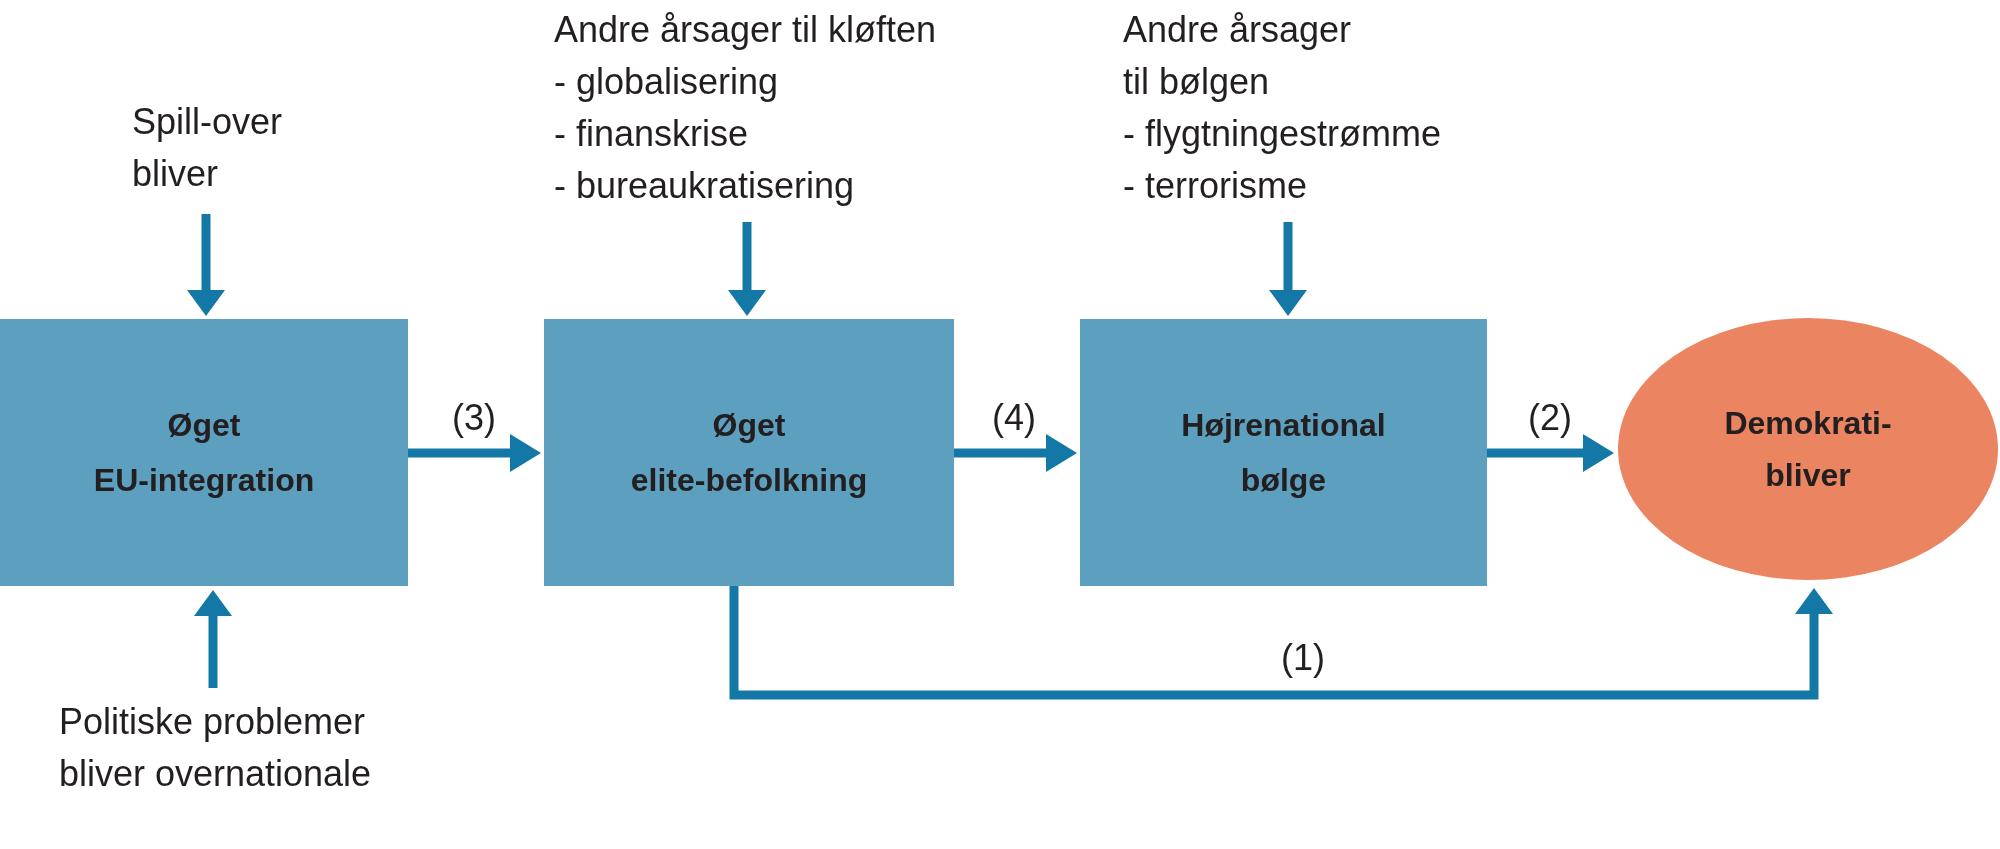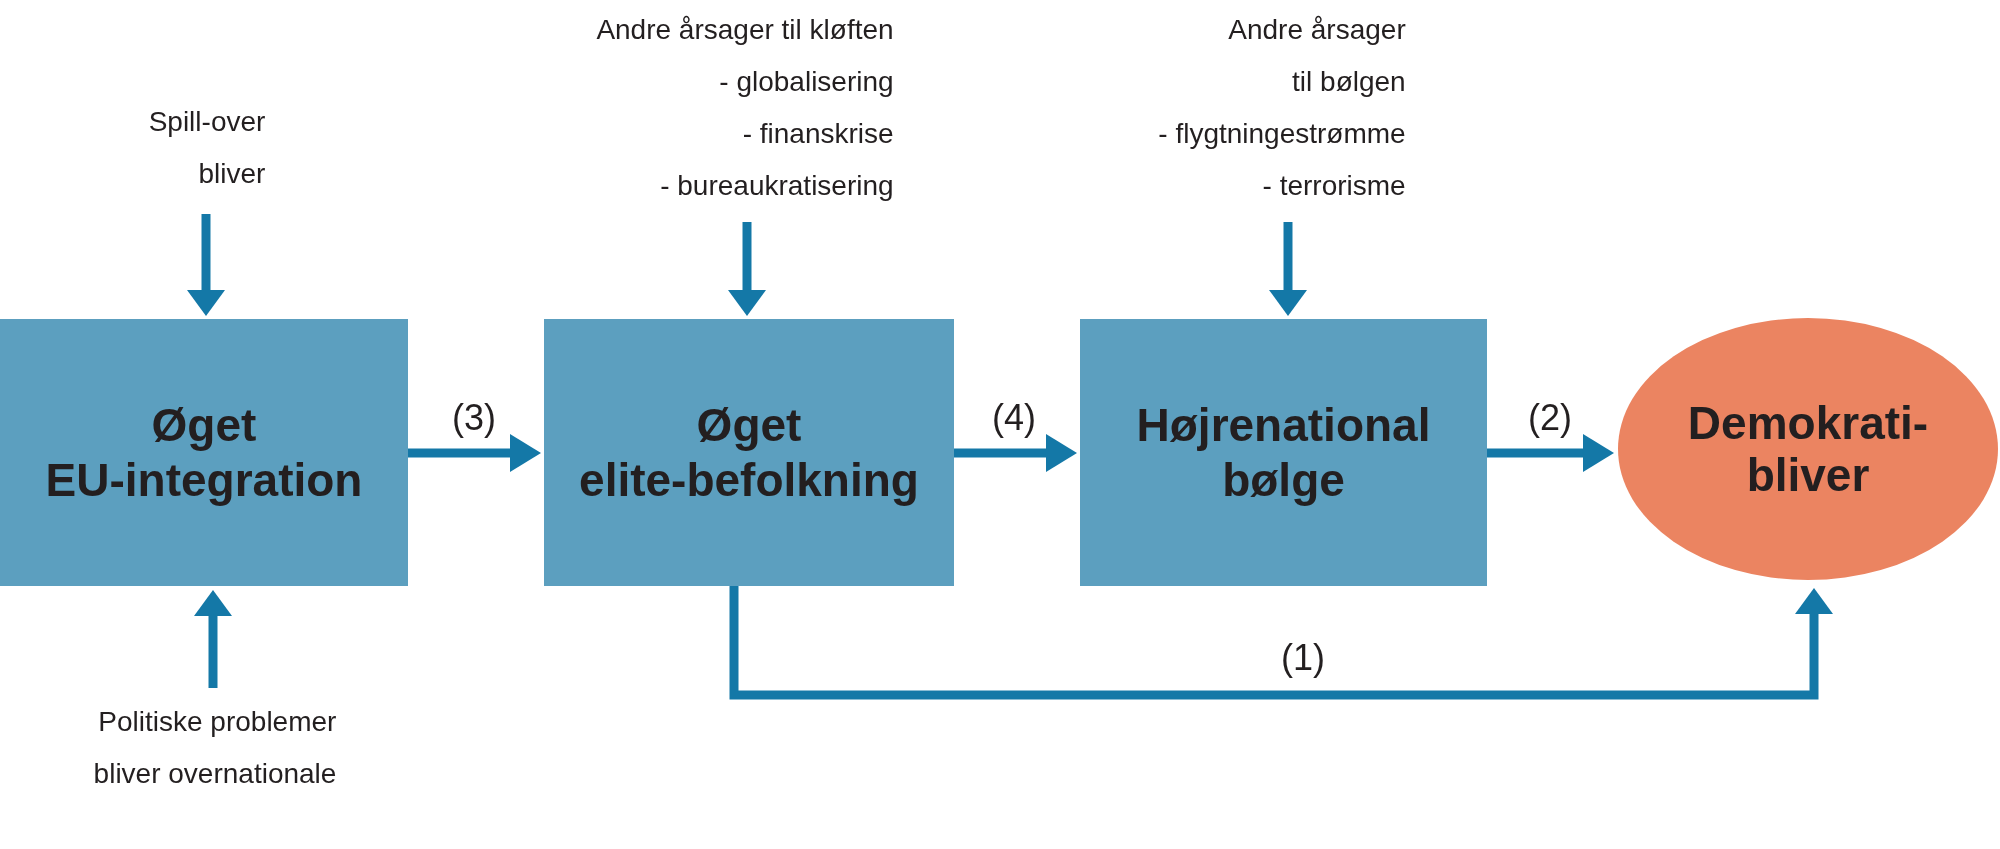--- a/index.html
+++ b/index.html
@@ -32,21 +32,21 @@
     position: absolute;
     top: 319px;
     height: 267px;
     background: var(--box);
     display: flex;
     align-items: center;
     justify-content: center;
   }
   .box .label, .ellipse .label {
     font-weight: bold;
-    font-size: 46px;
+    font-size: 32px;
     line-height: 55px;
     text-align: center;
     white-space: pre-line;
   }
   #box-eu    { left: 0;      width: 408px; }
   #box-cleft { left: 544px;  width: 410px; }
   #box-wave  { left: 1080px; width: 407px; }
 
   .ellipse {
     position: absolute;
@@ -56,23 +56,23 @@
     background: var(--ellipse);
     display: flex;
     align-items: center;
     justify-content: center;
   }
   .ellipse .label { line-height: 52px; }
 
   .note {
     position: absolute;
     transform: translateX(-50%);
-    font-size: 28px;
+    font-size: 36px;
     line-height: 52px;
-    text-align: right;
+    text-align: left;
     white-space: pre-line;
   }
   #note-spillover { left: 207px;  top: 96px;  }
   #note-cleft     { left: 745px;  top: 4px;   }
   #note-wave      { left: 1282px; top: 4px;   }
   #note-political { left: 215px;  top: 696px; }
 
   .alabel {
     position: absolute;
     transform: translateX(-50%);

